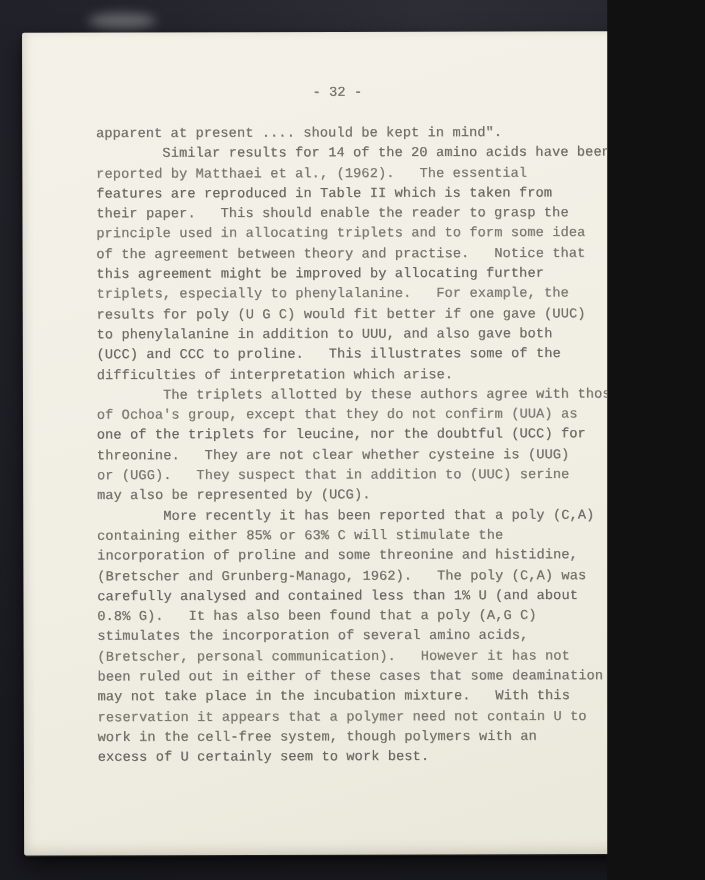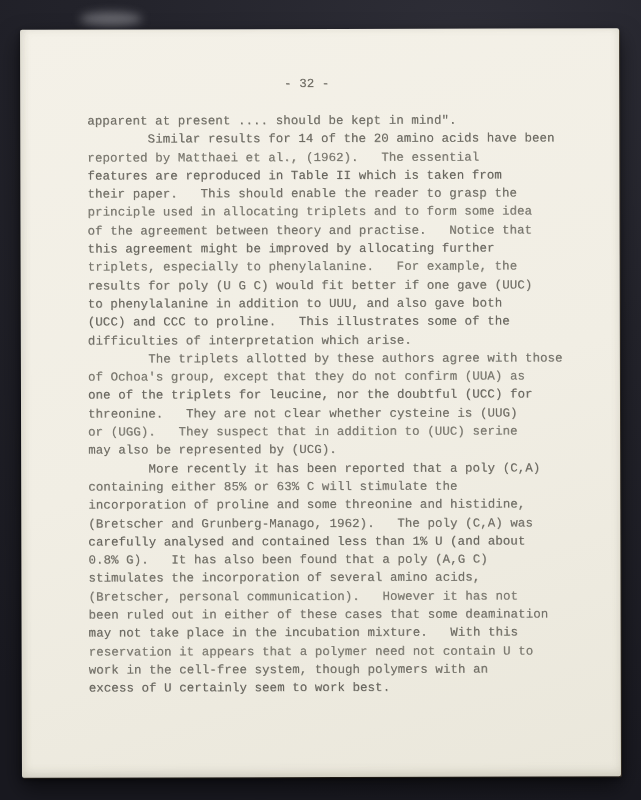--- a/index.html
+++ b/index.html
@@ -5,21 +5,21 @@
   :root {
     --bg: #23232b;
     --paper: #f1eee4;
     --ink: #716f67;
   }
   html, body { margin: 0; padding: 0; }
   body { width: 641px; height: 800px; background: #111; }
 
   .scene {
     position: relative;
-    width: 641px;
+    width: 552px;
     height: 800px;
     overflow: hidden;
     background:
       radial-gradient(130% 95% at 72% 6%, #2e2e37 0%, var(--bg) 42%, #191920 100%);
   }
 
   .smudge {
     position: absolute;
     left: 80px;
     top: 12px;

